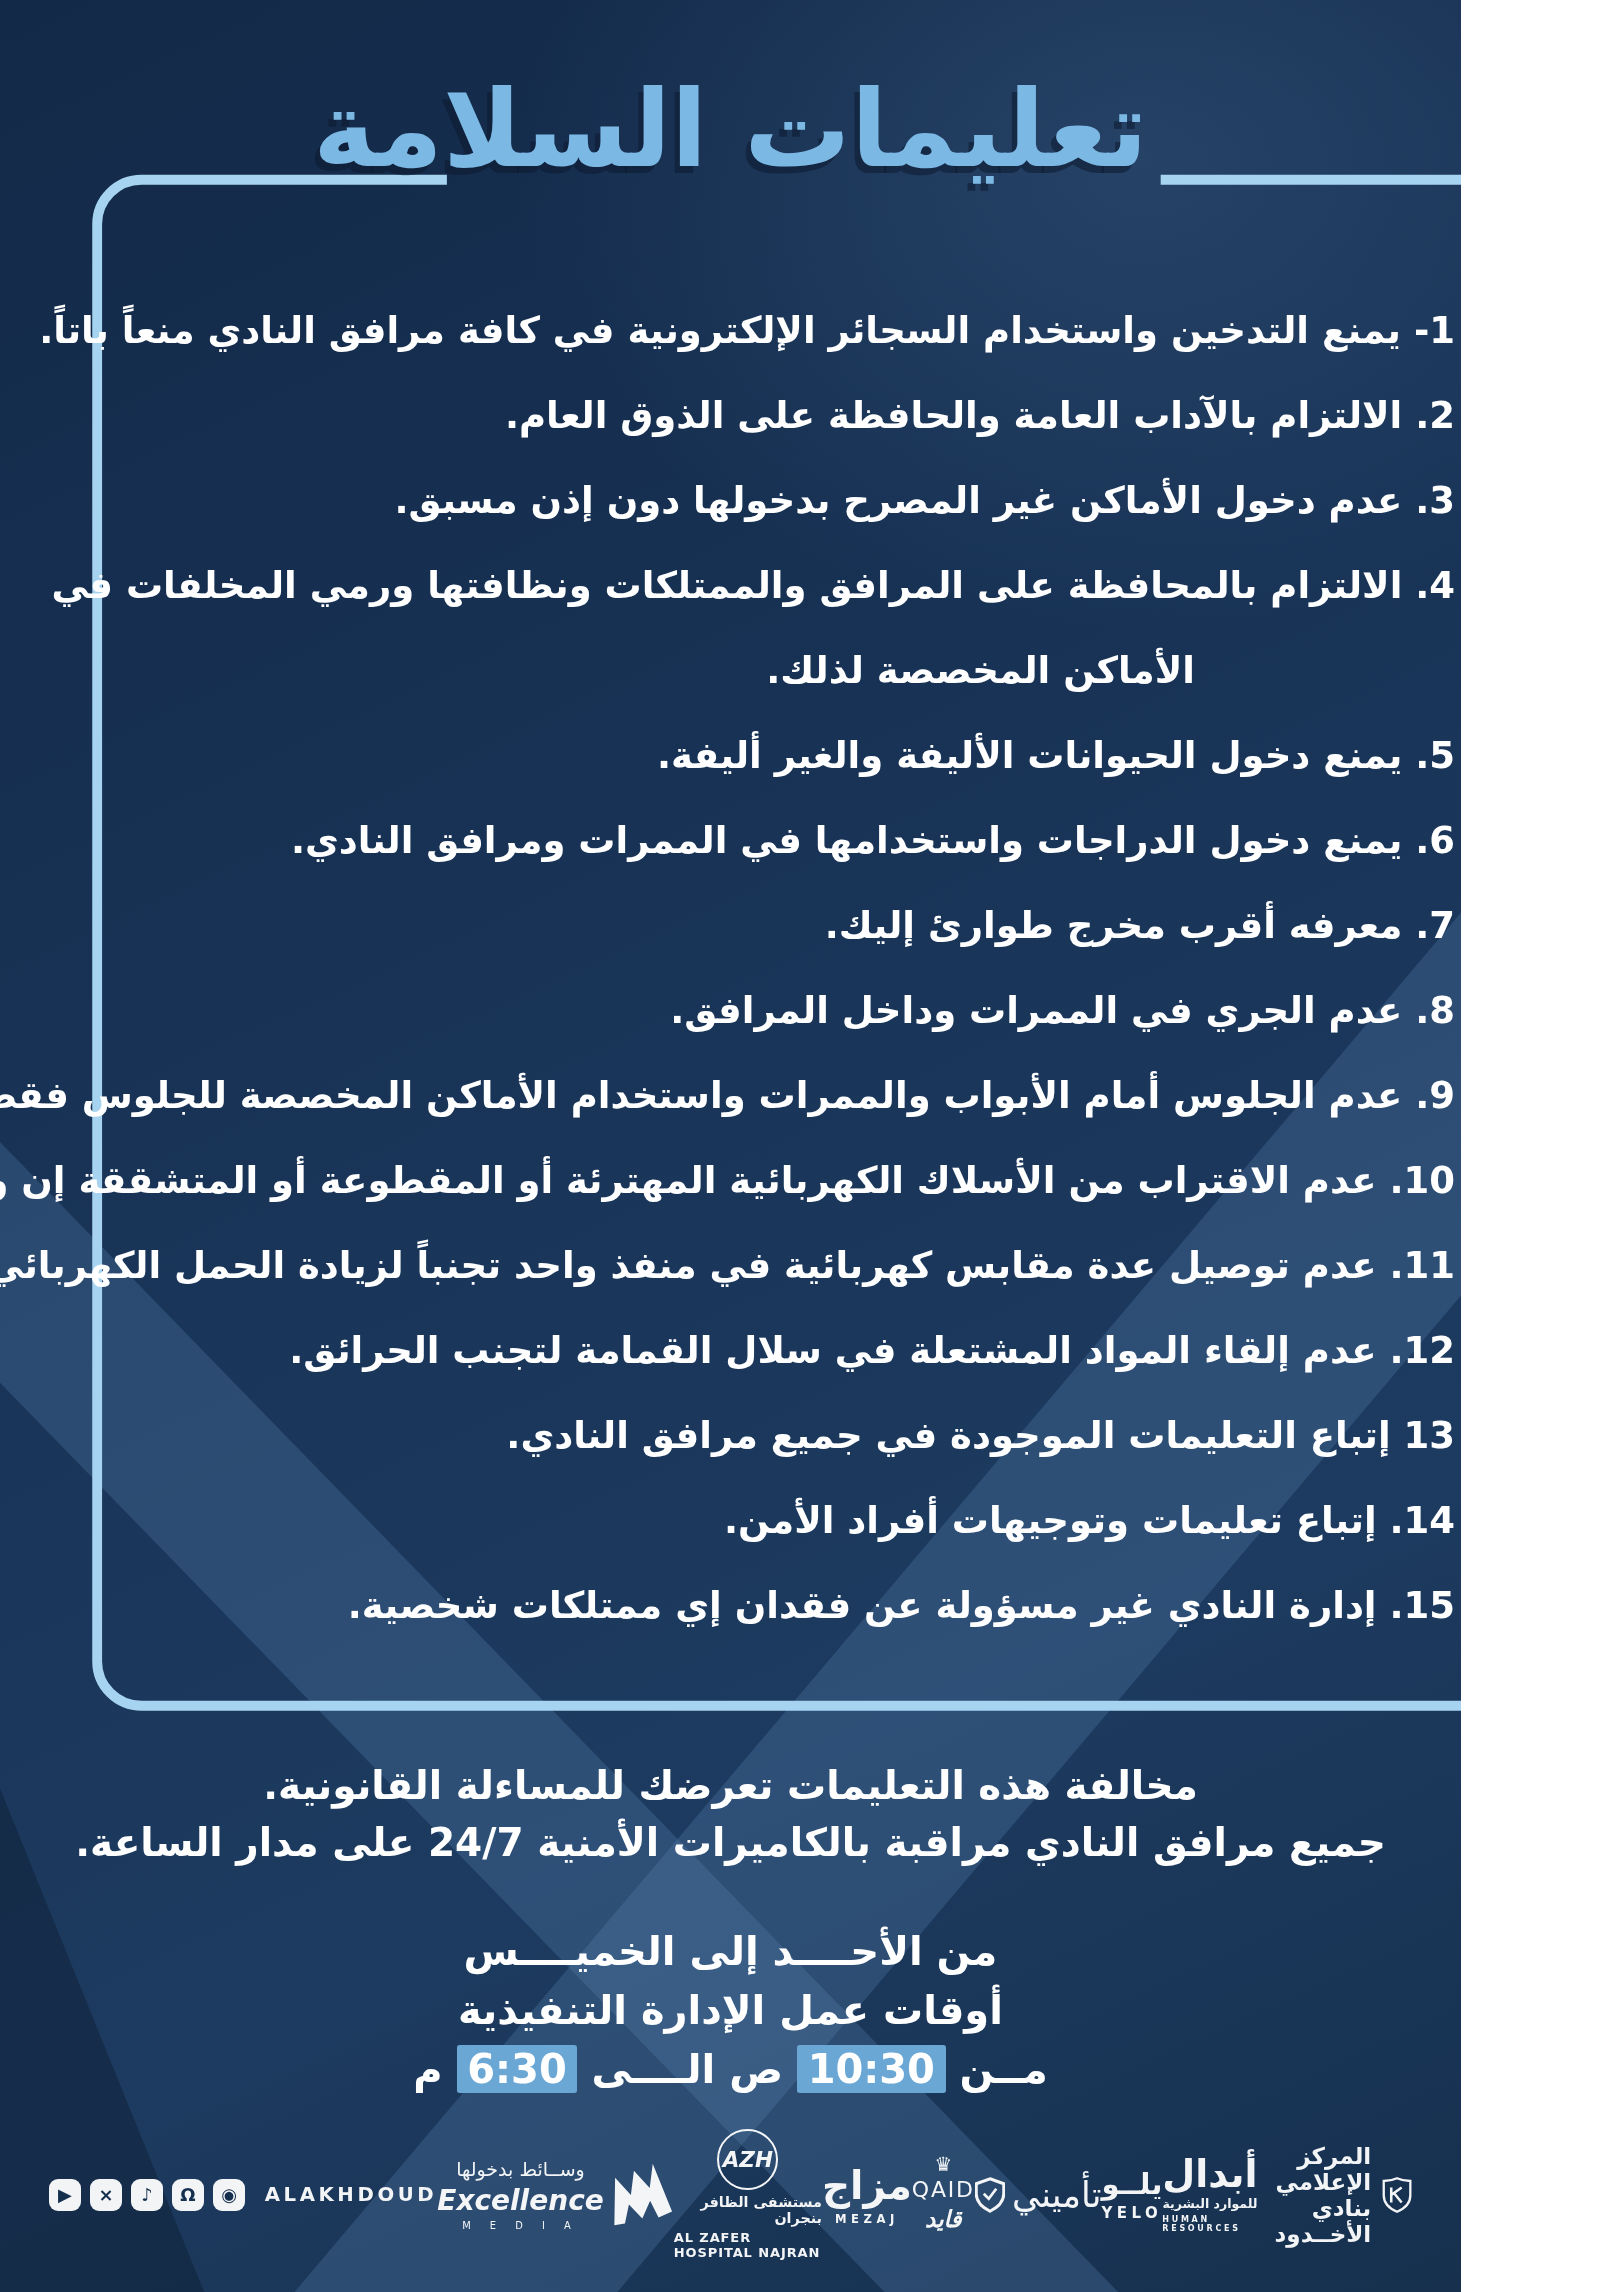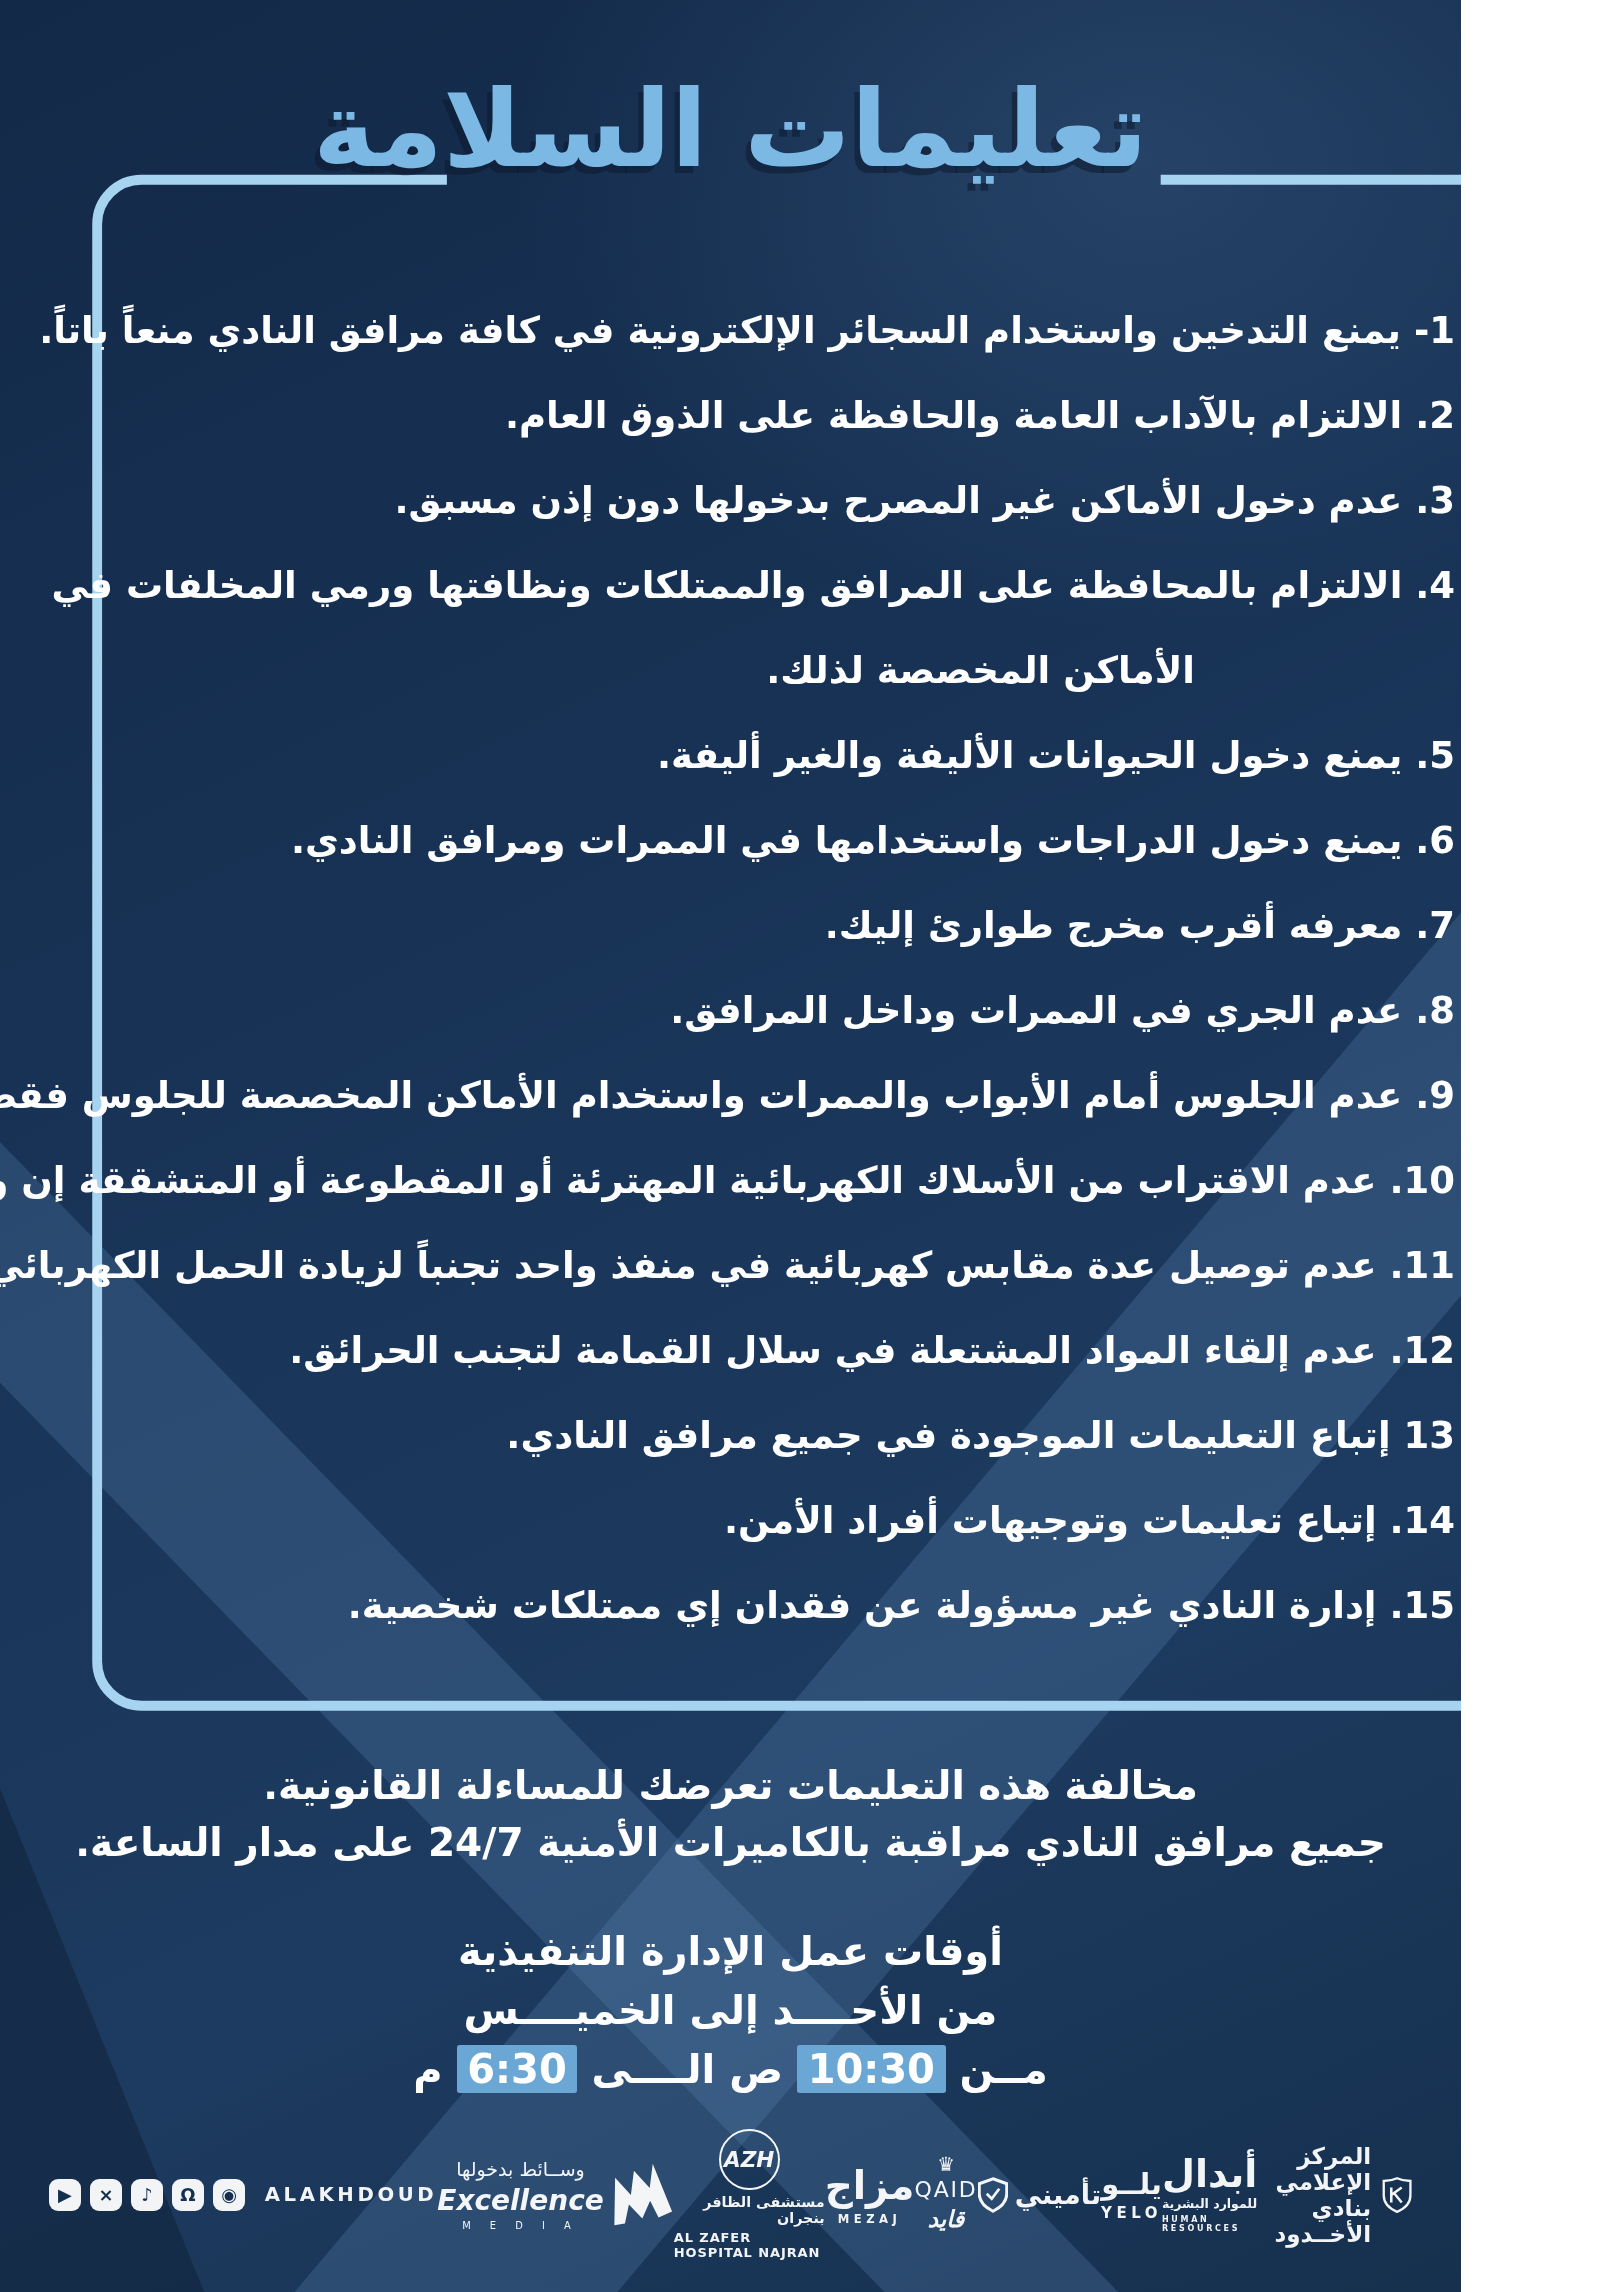--- a/index.html
+++ b/index.html
@@ -87,21 +87,21 @@
   .hosp .en { font-size: 13px; letter-spacing: 0.9px; font-weight: bold; }
 
   .mezaj .ar-big { font-size: 39px; }
   .mezaj .en-small { letter-spacing: 4.5px; }
 
   .qaid .crown { font-size: 19.7px; line-height: 16px; }
   .qaid .en { font-size: 22px; font-weight: normal; letter-spacing: 1.8px; }
   .qaid .ar { font-size: 23px; font-weight: bold; direction: rtl; font-style: italic; }
 
   .tamini { flex-direction: row; gap: 7.2px; }
-  .tamini .ar { font-size: 27px; font-weight: bold; direction: rtl; }
+  .tamini .ar { font-size: 35px; font-weight: normal; direction: rtl; }
 
   .yelo .ar-big { font-size: 29px; }
   .yelo .en-small { font-size: 15px; letter-spacing: 4.5px; }
 
   .abdal .ar-big { font-size: 38px; line-height: 36px; }
   .abdal .ar2 { font-size: 12.5px; font-weight: bold; direction: rtl; }
   .abdal .en2 { font-size: 8px; letter-spacing: 2.7px; font-weight: bold; }
 
   .mcenter { flex-direction: row; gap: 10.7px; }
   .mcenter .txt { display: flex; flex-direction: column; align-items: flex-end; direction: rtl; }
@@ -143,22 +143,22 @@
     <div class="rule">14. إتباع تعليمات وتوجيهات أفراد الأمن.</div>
     <div class="rule">15. إدارة النادي غير مسؤولة عن فقدان إي ممتلكات شخصية.</div>
   </div>
 
   <div class="notice">
     <div>مخالفة هذه التعليمات تعرضك للمساءلة القانونية.</div>
     <div>جميع مرافق النادي مراقبة بالكاميرات الأمنية 24/7 على مدار الساعة.</div>
   </div>
 
   <div class="hours">
+    <div>من الأحــــد إلى الخميــــس</div>
     <div>أوقات عمل الإدارة التنفيذية</div>
-    <div>من الأحــــد إلى الخميــــس</div>
     <div>
       <span>مــن</span>
       <span class="chip">10:30</span>
       <span>ص الــــى</span>
       <span class="chip">6:30</span>
       <span>م</span>
     </div>
   </div>
 
   <div class="logos">

